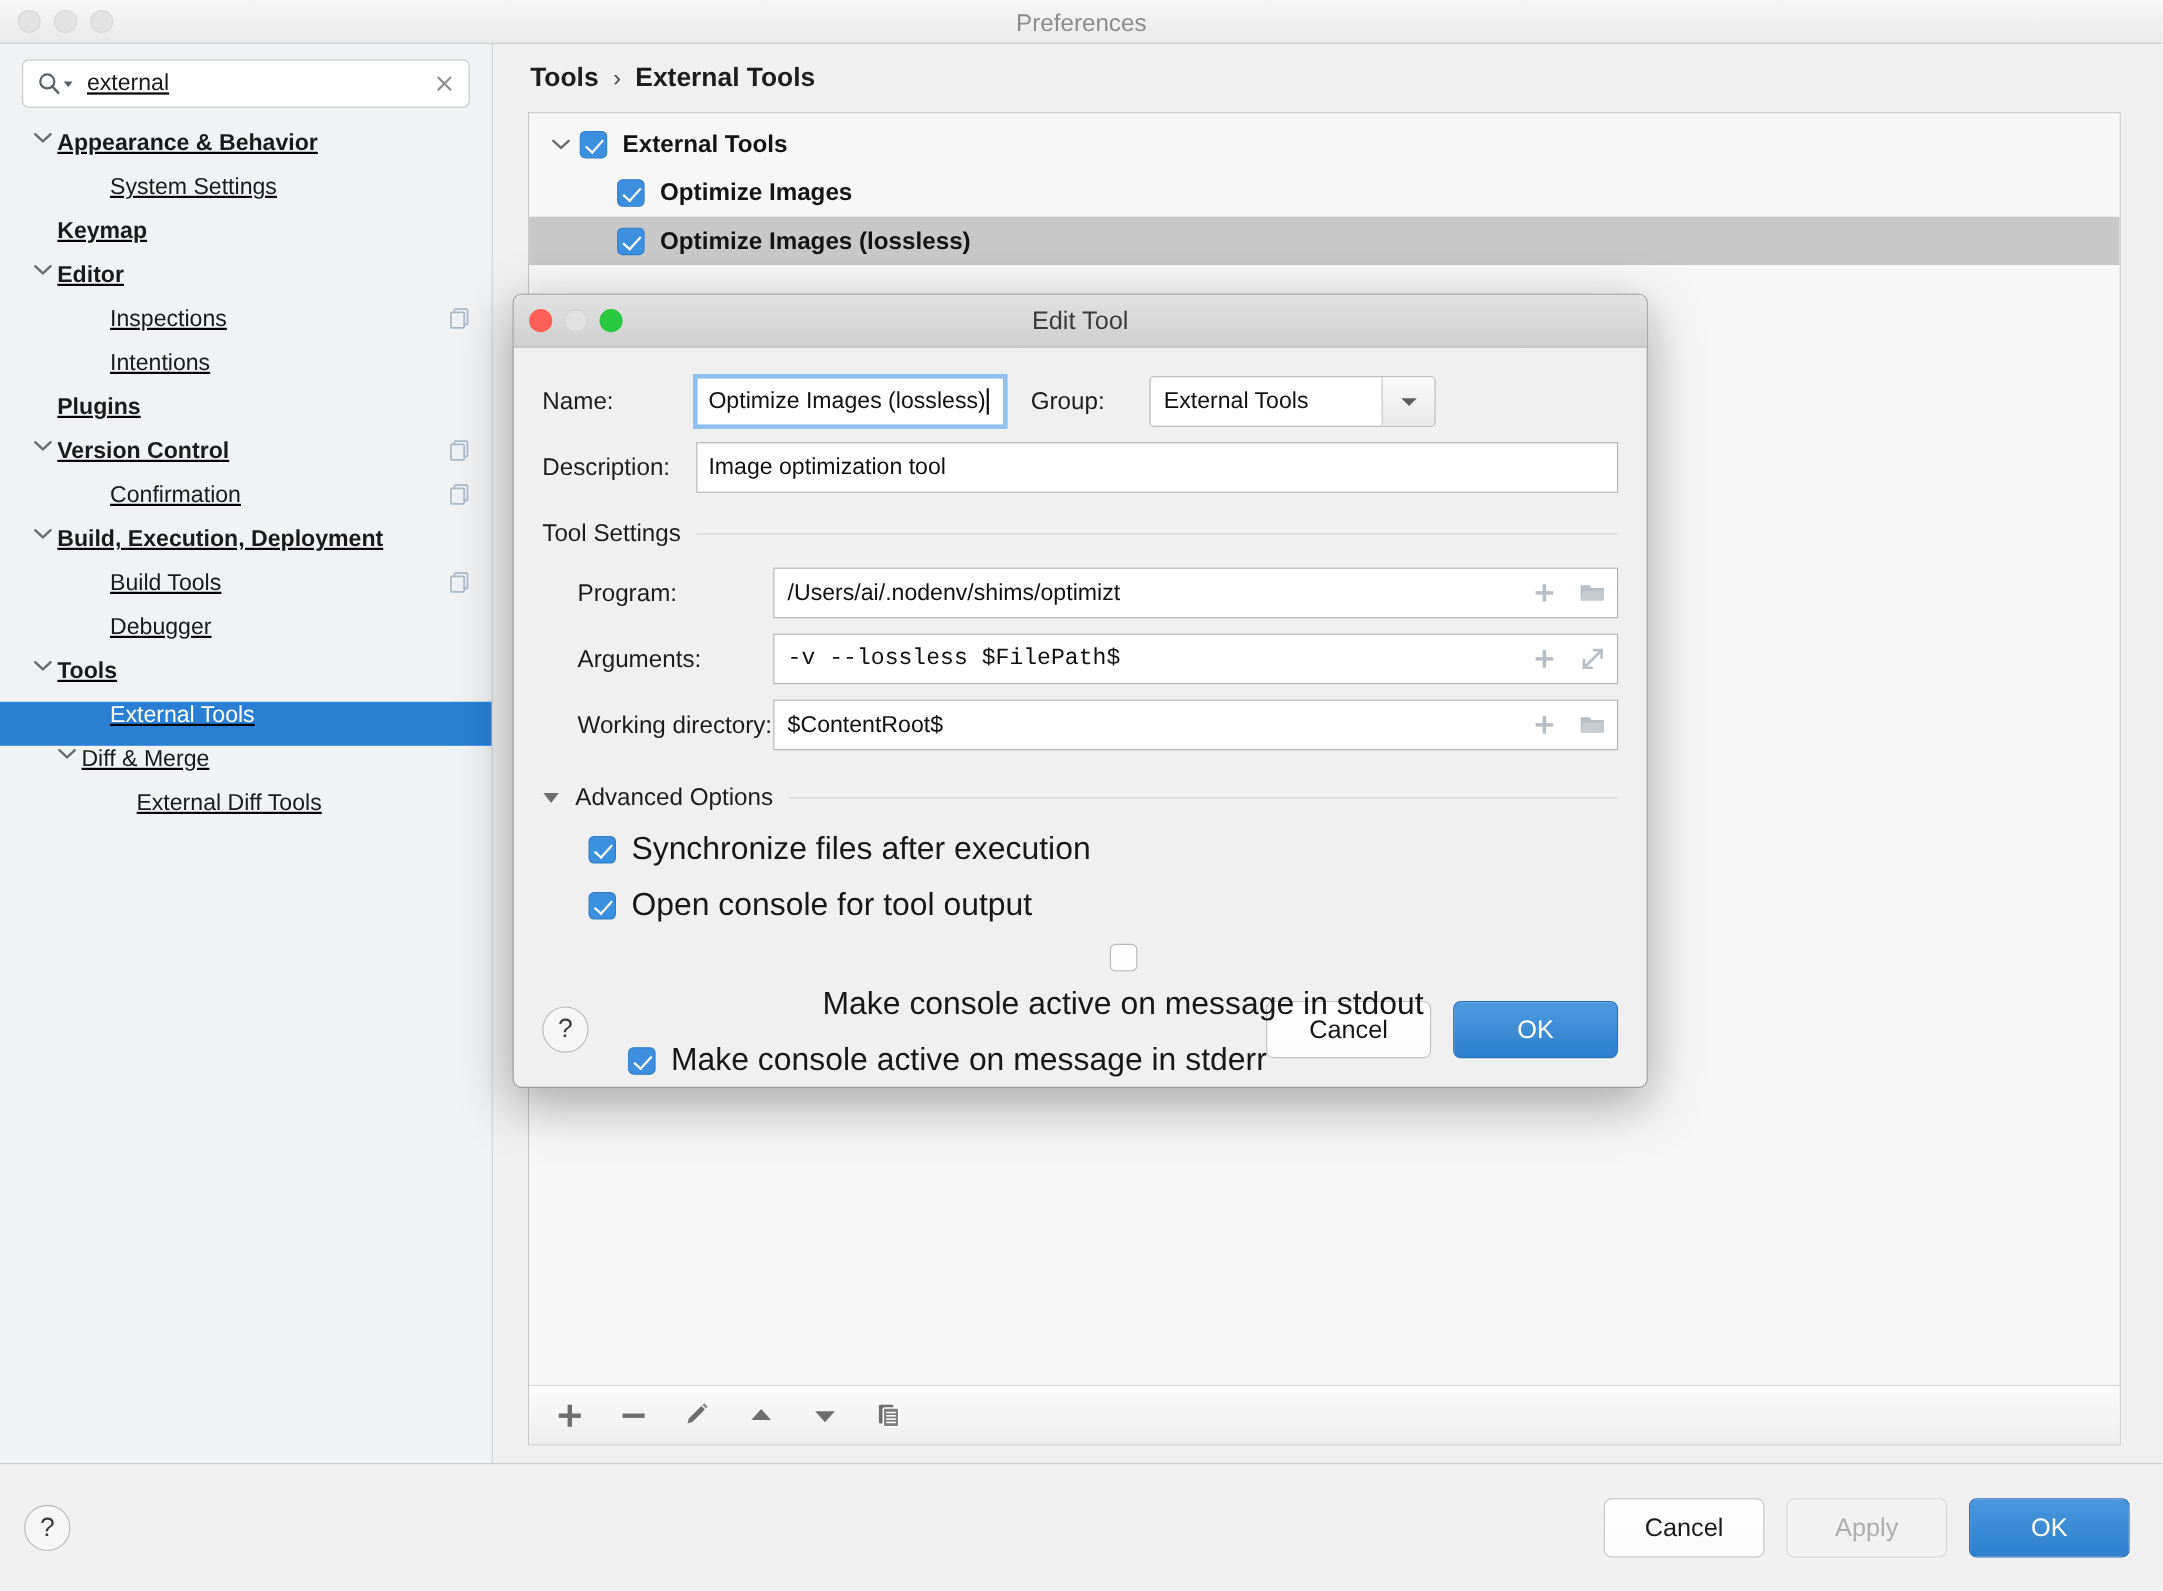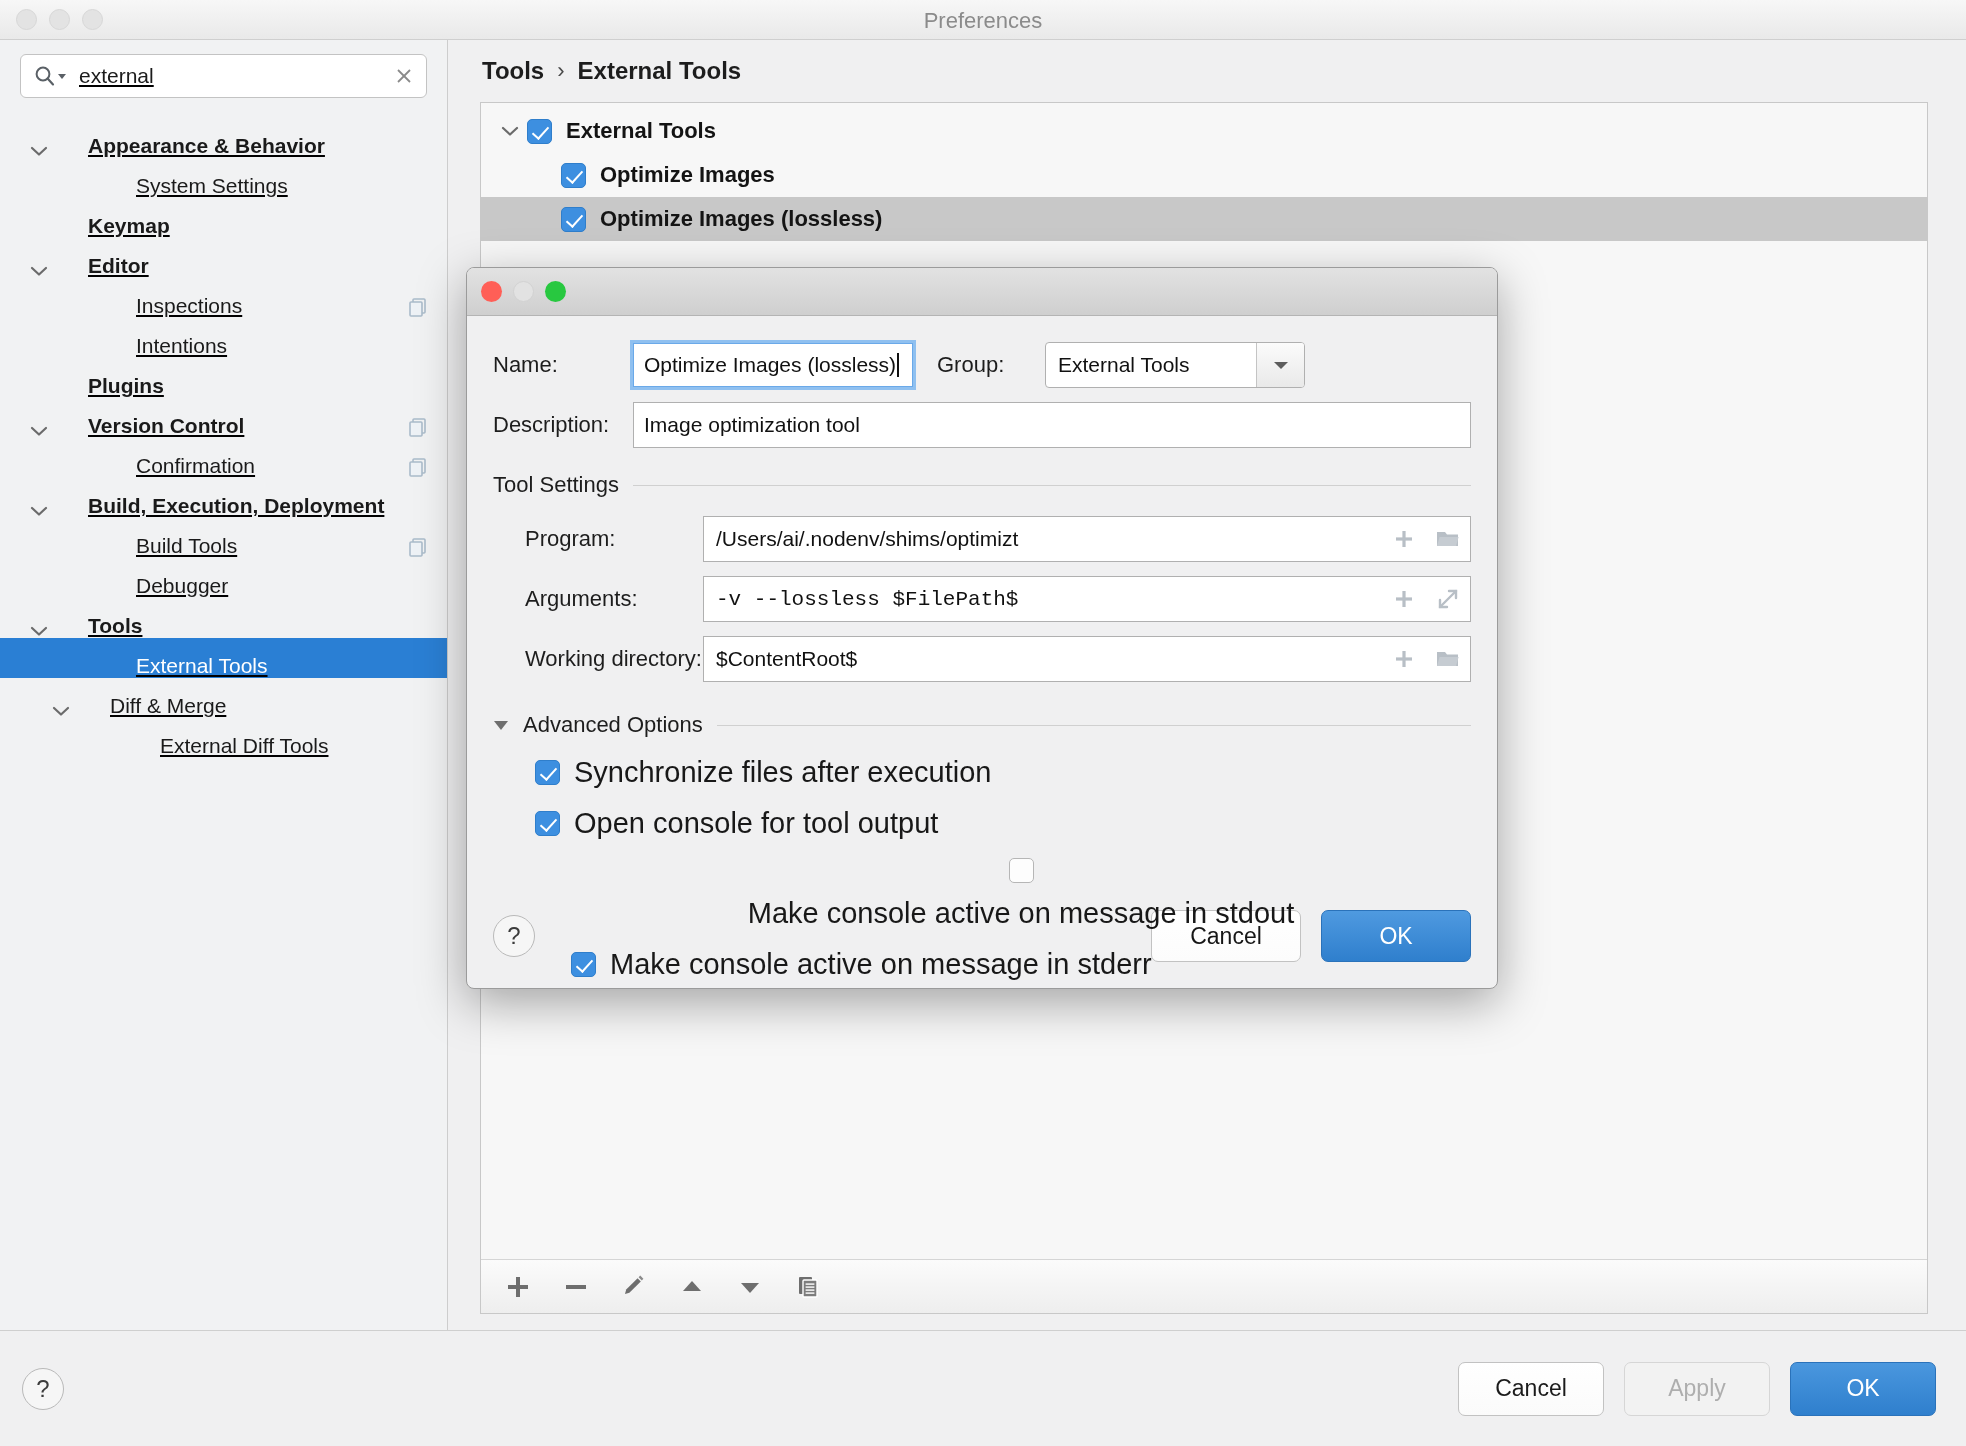--- a/index.html
+++ b/index.html
@@ -54,25 +54,24 @@
   }
   .search-icon-wrap { display: flex; align-items: center; gap: 2px; flex: 0 0 auto; }
   .search-value {
     flex: 1; font-size: 21px; color: #1b1b1b; margin-left: 12px;
     white-space: nowrap; overflow: hidden;
   }
   .clear-icon { flex: 0 0 auto; cursor: pointer; }
 
   .tree { flex: 1; overflow: hidden; padding-top: 8px; }
   .tree-row {
-    height: 40px; display: flex; align-items: flex-end;
+    height: 40px; display: flex; align-items: flex-start;
     position: relative; padding-right: 18px;
     font-size: 21px; color: #1a1a1a;
     white-space: nowrap;
-    gap: 36px;
   }
   .tree-row.sel { background: #2a7fd4; color: #fff; }
   .tree-row .twisty { width: 26px; flex: 0 0 26px; display: flex; align-items: center; justify-content: center; }
   .tree-row .label { flex: 1; overflow: hidden; text-overflow: ellipsis; }
   .tree-row.bold .label { font-weight: bold; }
   .tree-row .copy-ico { flex: 0 0 auto; opacity: .85; }
   .ind0 { padding-left: 26px; }
   .ind1 { padding-left: 74px; }
   .ind2 { padding-left: 98px; }
   .ind1t { padding-left: 48px; }
@@ -482,20 +481,21 @@
     <div class="btn primary">OK</div>
   </div>
 
   <div class="dialog">
     <div class="dlg-title">
       <div class="dlg-tl">
         <div class="dot red"></div>
         <div class="dot gray"></div>
         <div class="dot green"></div>
       </div>
+      <div class="dlg-title-text">Edit Tool</div>
     </div>
 
     <div class="dlg-body">
 
       <div class="frow">
         <div class="flabel" style="width:140px">Name:</div>
         <div class="finput focused" style="width:280px">
           <span>Optimize Images (lossless)</span>
             <span class="caret"></span>
         </div>

